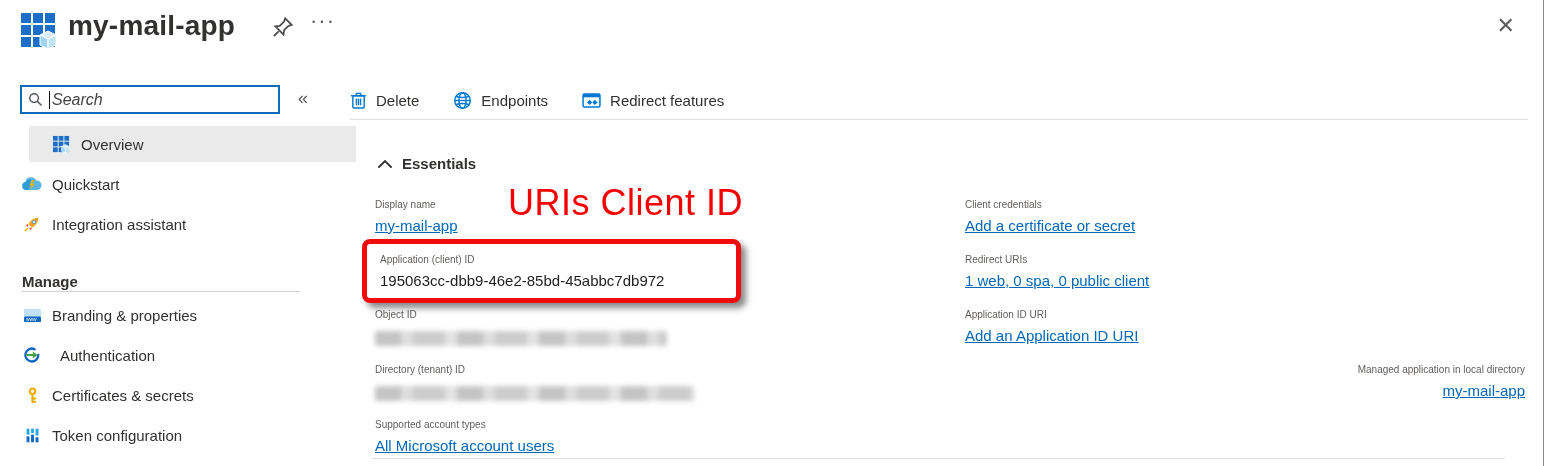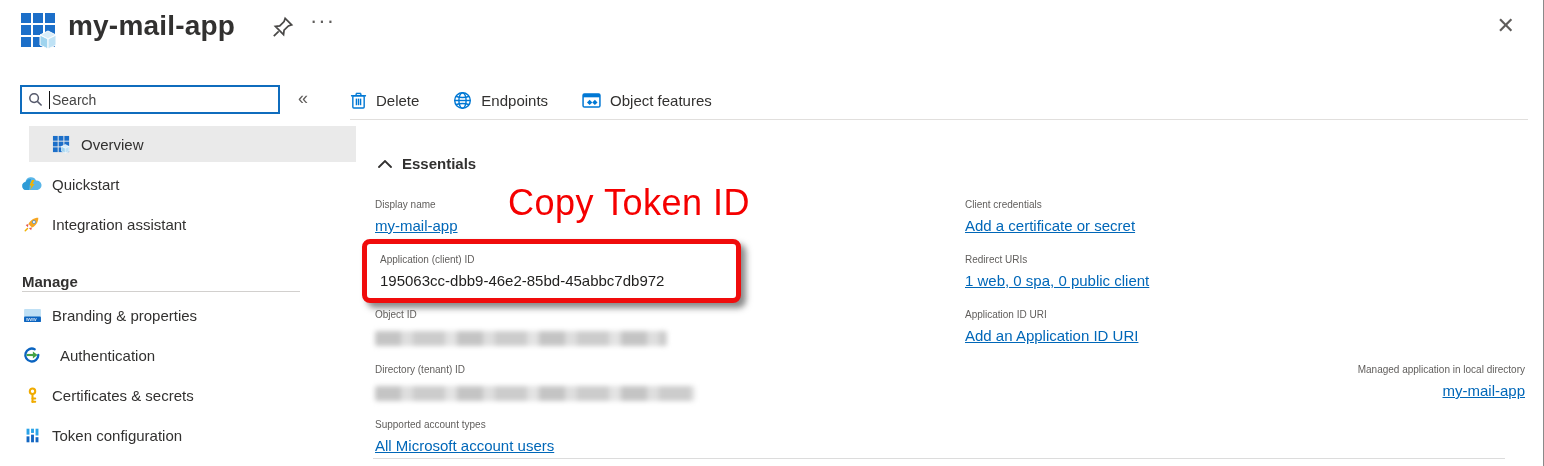--- a/index.html
+++ b/index.html
@@ -14,21 +14,21 @@
   .app-icon { position:absolute; left:18px; top:9px; width:42px; height:42px; }
   .page-title { position:absolute; left:68px; top:10px; font-size:28px; font-weight:700; color:#323130; letter-spacing:.2px; }
   .pin-btn { position:absolute; left:270px; top:14px; width:28px; height:28px; cursor:pointer; }
   .more-btn { position:absolute; left:310px; top:8px; font-size:22px; color:#605e5c; letter-spacing:1px; cursor:pointer; }
   .close-btn { position:absolute; right:28px; top:13px; font-size:22px; color:#605e5c; cursor:pointer; line-height:26px; }
   
   .sidebar { position:absolute; left:0; top:78px; width:327px; height:388px; }
   .search-wrap { position:absolute; left:20px; top:7px; width:260px; height:29px; border:2px solid #0f6cbd; background:#fff; display:flex; align-items:center; }
   .search-wrap svg { margin-left:6px; }
   .caret { width:1px; height:18px; background:#111; margin-left:6px; }
-  .search-input { border:none; outline:none; flex:1; font-size:14px; font-family:"Liberation Sans",sans-serif; color:#0369a1; padding-left:2px; background:transparent; }
+  .search-input { border:none; outline:none; flex:1; font-size:16px; font-family:"Liberation Sans",sans-serif; color:#0369a1; padding-left:2px; background:transparent;font-style:italic; }
   .search-input::placeholder { color:#444; opacity:1; }
   .collapse-glyph { position:absolute; left:298px; top:10px; font-size:18px; color:#605e5c; cursor:pointer; }
   .nav-item { position:absolute; left:0; width:327px; height:36px; display:flex; align-items:center; padding-left:22px; font-size:15px; color:#323130; cursor:pointer; }
   .nav-item.selected { background:#eaeaea;margin-left:29px; }
   .nav-item .ic { width:20px; height:20px; margin-right:10px; display:flex; align-items:center; justify-content:center; flex:none; }
   .section-title { position:absolute; left:22px; top:195px; font-size:15px; font-weight:700; color:#323130; }
   .section-divider { position:absolute; left:22px; top:213px; width:278px; height:1px; background:#d2d0ce; }
   
   .toolbar { position:absolute; left:350px; top:84px; height:32px; display:flex; align-items:center; gap:34px; }
   .tb-item { display:flex; align-items:center; gap:9px; font-size:15px; color:#323130; cursor:pointer; }
@@ -217,21 +217,21 @@
     </svg>
     <span>Endpoints</span>
   </div>
   <div class="tb-item">
     <svg viewBox="0 0 20 16" width="19" height="15">
       <rect x="1" y="1" width="18" height="14" rx="1.5" fill="none" stroke="#0078d4" stroke-width="1.6"></rect>
       <rect x="1" y="1" width="18" height="3.6" fill="#0078d4"></rect>
       <rect x="6" y="8" width="4" height="4" transform="rotate(45 8 10)" fill="#0078d4"></rect>
       <rect x="11.6" y="8" width="4" height="4" transform="rotate(45 13.6 10)" fill="#0078d4"></rect>
     </svg>
-    <span>Object features</span>
+    <span>Redirect features</span>
   </div>
 </div>
 <div class="toolbar-divider"></div>
 
 <div class="essentials-header">
   <svg viewBox="0 0 14 8" width="14" height="8" fill="none" stroke="#323130" stroke-width="1.8" stroke-linecap="round">
     <polyline points="1,7 7,1 13,7"></polyline>
   </svg>
   <span class="label">Essentials</span>
 </div>
@@ -274,15 +274,15 @@
 <div class="field" style="left:965px; top:305px;">
   <div class="f-label">Application ID URI</div>
   <a class="f-link">Add an Application ID URI</a>
 </div>
 
 <div class="field" style="left:965px; top:360px;text-align:right;">
   <div class="f-label">Managed application in local directory</div>
   <a class="f-link">my-mail-app</a>
 </div>
 
-<div class="annotation">Copy Token ID</div>
+<div class="annotation">URIs Client ID</div>
 
 <div class="bottom-divider"></div>
 
 </body></html>

